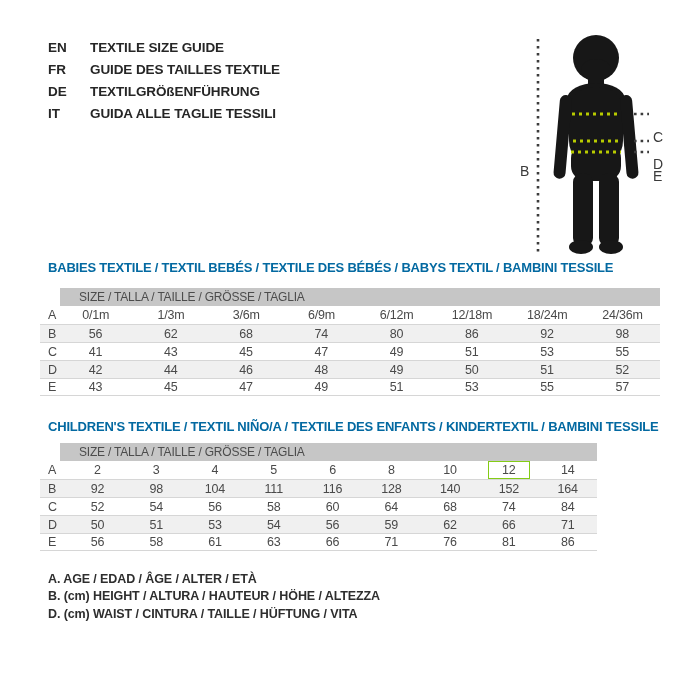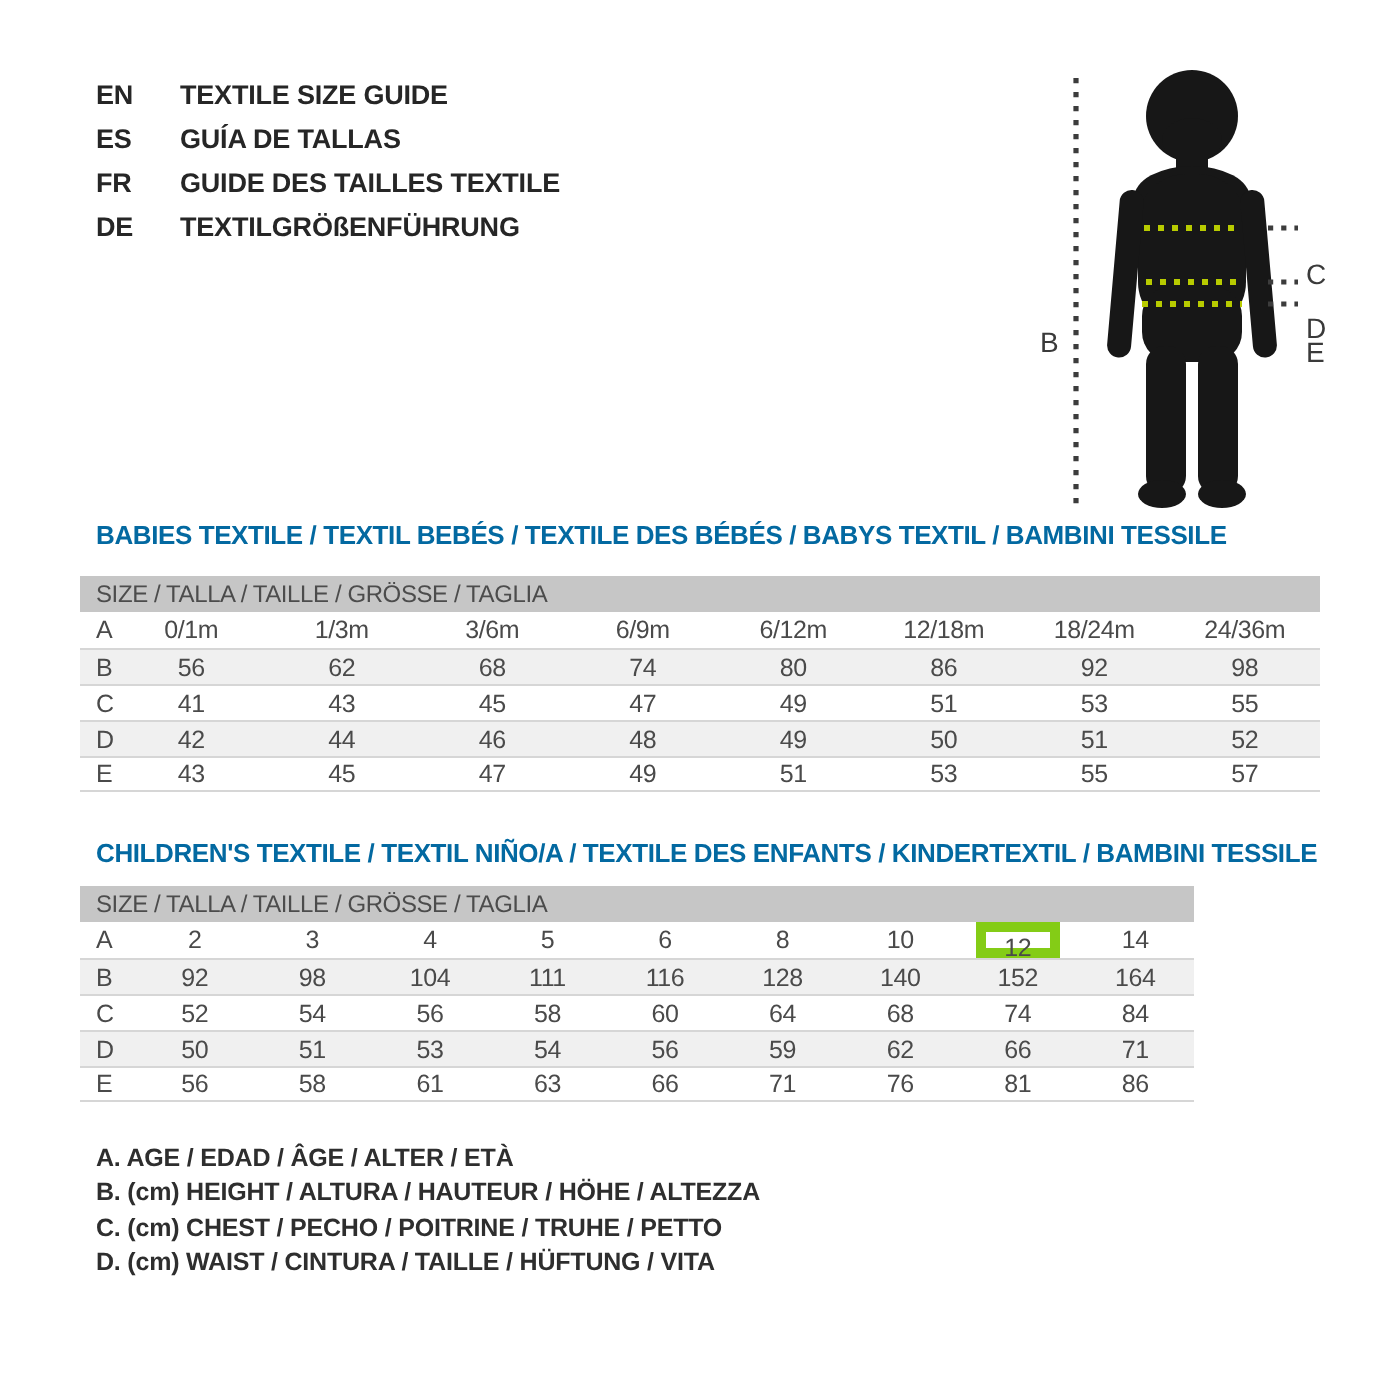--- a/index.html
+++ b/index.html
@@ -26,61 +26,61 @@
   .sec-title{position:absolute;left:48px;font-size:13px;font-weight:700;color:#0369a1;
              letter-spacing:-0.2px;white-space:nowrap;}
   .babies-title{top:260px;}
   .children-title{top:419px;}
 
   
   .size-table{position:absolute;left:40px;}
   .babies-table{top:288px;width:620px;}
   .children-table{top:443px;width:557px;}
   .size-bar{height:18px;display:flex;align-items:center;background:#c6c6c6;
-            padding-left:8px;box-sizing:border-box;font-size:12px;color:#4c4c4c;
-            letter-spacing:-0.2px;}
+            padding-left:19px;box-sizing:border-box;font-size:12px;color:#4c4c4c;
+            letter-spacing:-0.2px;margin-left:20px;}
   .trow{display:flex;height:18px;align-items:center;font-size:12.5px;color:#4a4a4a;
         letter-spacing:-0.2px;box-sizing:border-box;}
   .trow.alt{background:#f0f0f0;}
   .trow.sep{border-top:1px solid #d6d6d6;}
   .trow.last{border-bottom:1px solid #d6d6d6;}
   .rlabel{flex:none;padding-left:8px;box-sizing:border-box;}
   .babies-table .rlabel{width:18px;}
   .children-table .rlabel{width:28px;}
   .cell{flex:1;text-align:center;}
   .hl-wrap{display:flex;justify-content:center;align-items:stretch;height:18px;}
   .hl-box{display:inline-block;min-width:42px;height:18px;line-height:17px;
-          box-sizing:border-box;border:5px solid #84cc16;background:#fff;text-align:center;}
+          box-sizing:border-box;border:1px solid #84cc16;background:#fff;text-align:center;}
 
   
   .legend{position:absolute;left:48px;top:570px;font-size:12.5px;font-weight:700;
           color:#2e2e2e;letter-spacing:-0.1px;}
   .legend-row{height:17.5px;display:flex;align-items:center;white-space:nowrap;}
 </style>
 </head>
 <body>
 
 <div id="page">
 
   <div class="lang-block">
     <div class="lang-row">
       <span class="lang-code">EN</span>
       <span class="lang-label">TEXTILE SIZE GUIDE</span>
     </div>
     <div class="lang-row">
-      <span class="lang-code">ES</span>
-      <span class="lang-label">GUÍA DE TALLAS</span>
-    </div>
-    <div class="lang-row">
       <span class="lang-code">FR</span>
       <span class="lang-label">GUIDE DES TAILLES TEXTILE</span>
     </div>
     <div class="lang-row">
       <span class="lang-code">DE</span>
       <span class="lang-label">TEXTILGRÖßENFÜHRUNG</span>
+    </div>
+    <div class="lang-row">
+      <span class="lang-code">IT</span>
+      <span class="lang-label">GUIDA ALLE TAGLIE TESSILI</span>
     </div>
   </div>
 
   <div class="diagram">
     <svg width="195" height="235" viewBox="0 0 195 235">
 
       <line x1="33" y1="14" x2="33" y2="228" stroke="#3c3c3c" stroke-width="2.6" stroke-dasharray="2.6 4.4"></line>
 
       <g fill="#171717">
         <circle cx="91" cy="33" r="23"></circle>
@@ -241,17 +241,16 @@
       <span class="cell">71</span>
       <span class="cell">76</span>
       <span class="cell">81</span>
       <span class="cell">86</span>
     </div>
   </div>
 
   <div class="legend">
     <div class="legend-row">A. AGE / EDAD / ÂGE / ALTER / ETÀ</div>
     <div class="legend-row">B. (cm) HEIGHT / ALTURA / HAUTEUR / HÖHE / ALTEZZA</div>
-    <div class="legend-row">C. (cm) CHEST / PECHO / POITRINE / TRUHE / PETTO</div>
     <div class="legend-row">D. (cm) WAIST / CINTURA / TAILLE / HÜFTUNG / VITA</div>
   </div>
 
 </div>
 
 </body></html>

